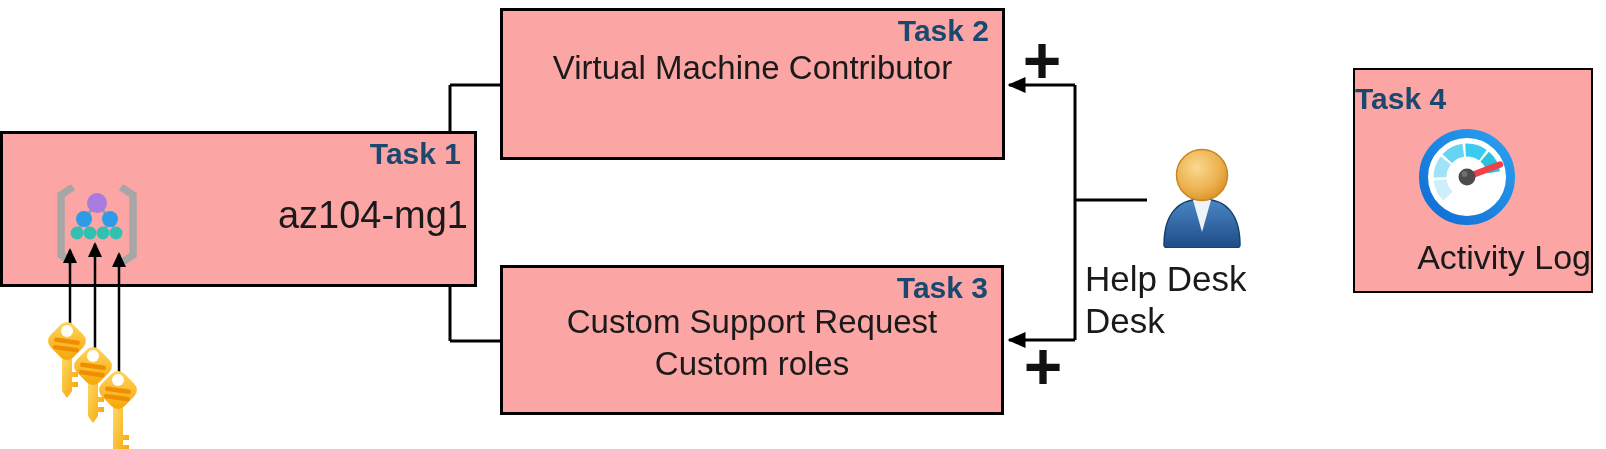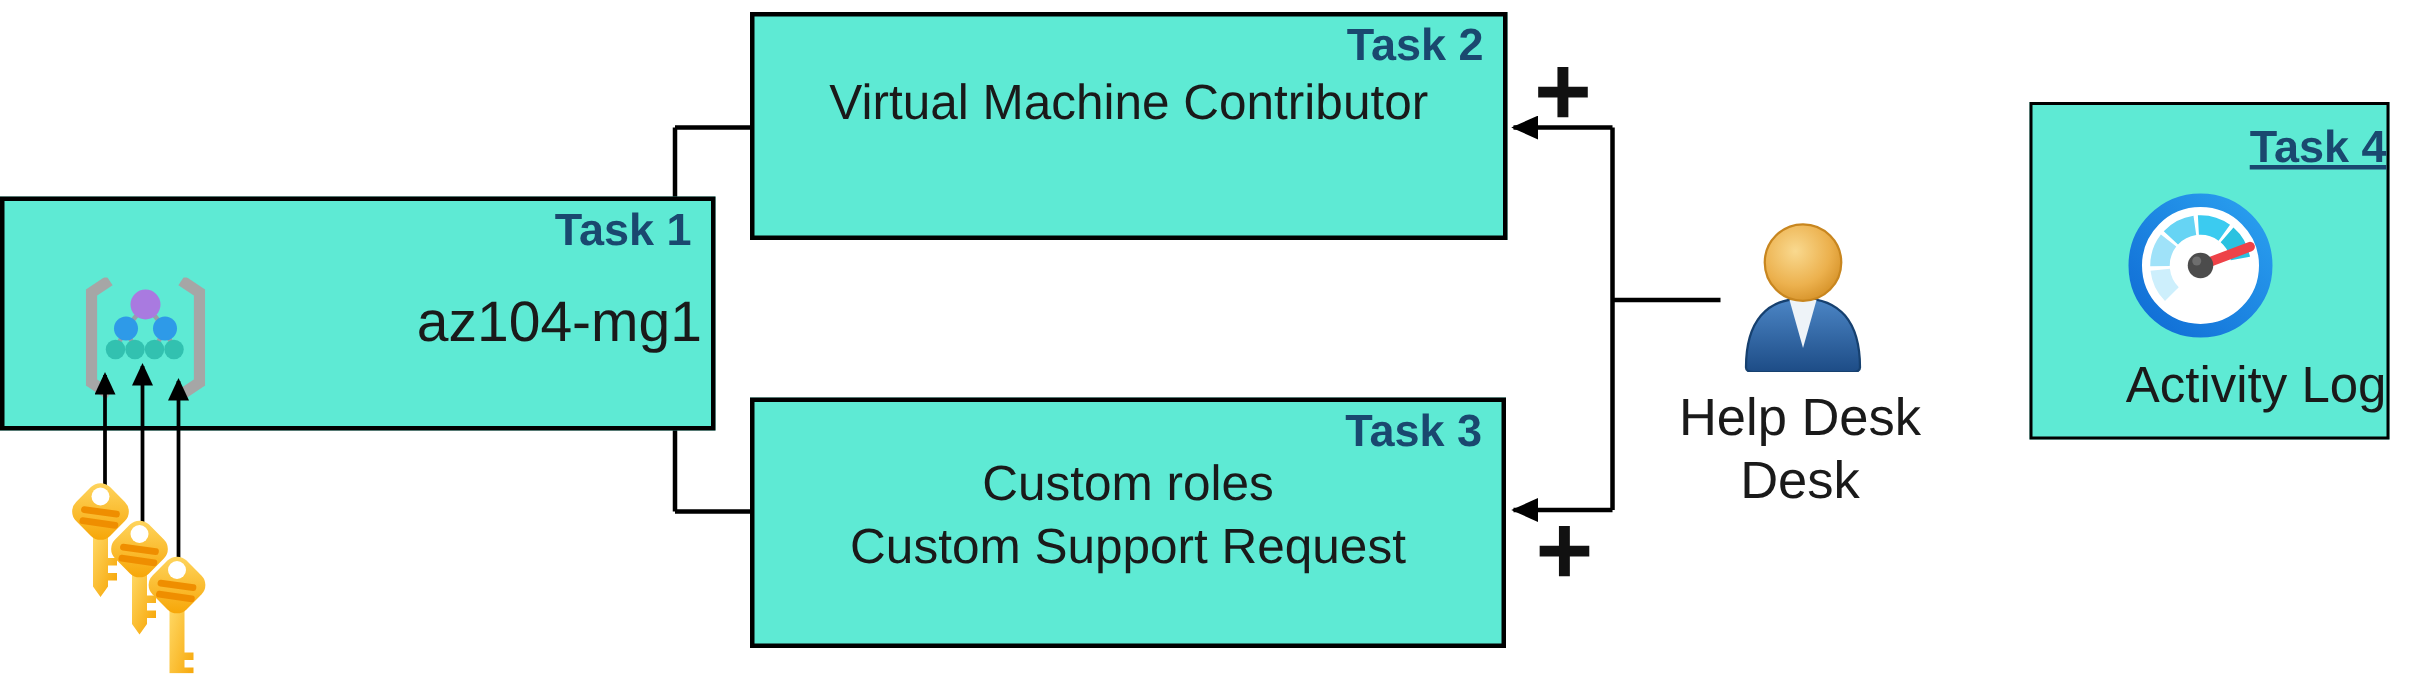--- a/index.html
+++ b/index.html
@@ -4,31 +4,31 @@
 <style>
   html,body{margin:0;padding:0;background:#fff;}
   .stage{
     position:relative;width:1606px;height:449px;overflow:hidden;
     background:#ffffff;font-family:"Liberation Sans",sans-serif;
     color:#1a1a1a;
   }
   svg{display:block;}
   .layer{position:absolute;left:0;top:0;pointer-events:none;}
 
-  .task-box{position:absolute;background:#5eead4;border:3px solid #000;box-sizing:border-box;}
+  .task-box{position:absolute;background:#fca5a5;border:3px solid #000;box-sizing:border-box;}
   .box1{left:0;top:131px;width:477px;height:156px;}
   .box2{left:500px;top:8px;width:505px;height:152px;}
-  .box3{left:500px;top:265px;width:504px;height:167px;}
+  .box3{left:500px;top:265px;width:504px;height:150px;}
   .box4{left:1353px;top:68px;width:240px;height:225px;border-width:2px;}
 
   .box-title{
     position:absolute;top:3px;right:13px;
     font-weight:bold;font-size:30px;color:#1a486f;white-space:nowrap;
   }
-  .box-title.centered{left:0;right:0;top:12px;text-align:right;text-decoration:underline;}
+  .box-title.centered{left:0;right:0;top:12px;text-align:left;}
 
   .lines-wrap{position:absolute;left:0;right:0;}
   .box2 .lines-wrap{top:36px;}
   .box3 .lines-wrap{top:33px;}
   .box-line{text-align:center;font-size:33px;line-height:42px;color:#1a1a1a;white-space:nowrap;}
 
   .box1-label{
     position:absolute;left:130px;right:6px;top:60px;
     text-align:right;font-size:38px;color:#1a1a1a;white-space:nowrap;
   }
@@ -43,21 +43,21 @@
   .plus{
     position:absolute;width:60px;text-align:center;
     font-size:66px;font-weight:bold;line-height:70px;color:#111;
   }
   .plus-top{left:1012px;top:25px;}
   .plus-bottom{left:1013px;top:331px;}
 
   .person-icon{position:absolute;left:1152px;top:148px;}
   .group-label{
     position:absolute;left:1085px;top:258px;width:230px;
-    text-align:center;font-size:35px;line-height:42px;color:#1a1a1a;
+    font-size:35px;line-height:42px;color:#1a1a1a;
   }
   .keys-layer{position:absolute;left:0;top:130px;}
 </style>
 </head>
 <body>
 
 <div class="stage">
 
   <svg class="layer" width="1606" height="449" viewBox="0 0 1606 449">
     <defs>
@@ -99,22 +99,22 @@
   <div class="task-box box2">
     <div class="box-title">Task 2</div>
     <div class="lines-wrap">
       <div class="box-line">Virtual Machine Contributor</div>
     </div>
   </div>
 
   <div class="task-box box3">
     <div class="box-title">Task 3</div>
     <div class="lines-wrap">
+      <div class="box-line">Custom Support Request</div>
       <div class="box-line">Custom roles</div>
-      <div class="box-line">Custom Support Request</div>
     </div>
   </div>
 
   <div class="task-box box4">
     <div class="box-title centered">Task 4</div>
     <svg class="gauge-icon" width="100" height="100" viewBox="-50 -50 100 100">
       <defs>
         <linearGradient id="rg" x1="0" y1="1" x2="1" y2="0">
           <stop offset="0" stop-color="#0f6bd4"></stop>
             <stop offset="1" stop-color="#2ba1f0"></stop>

